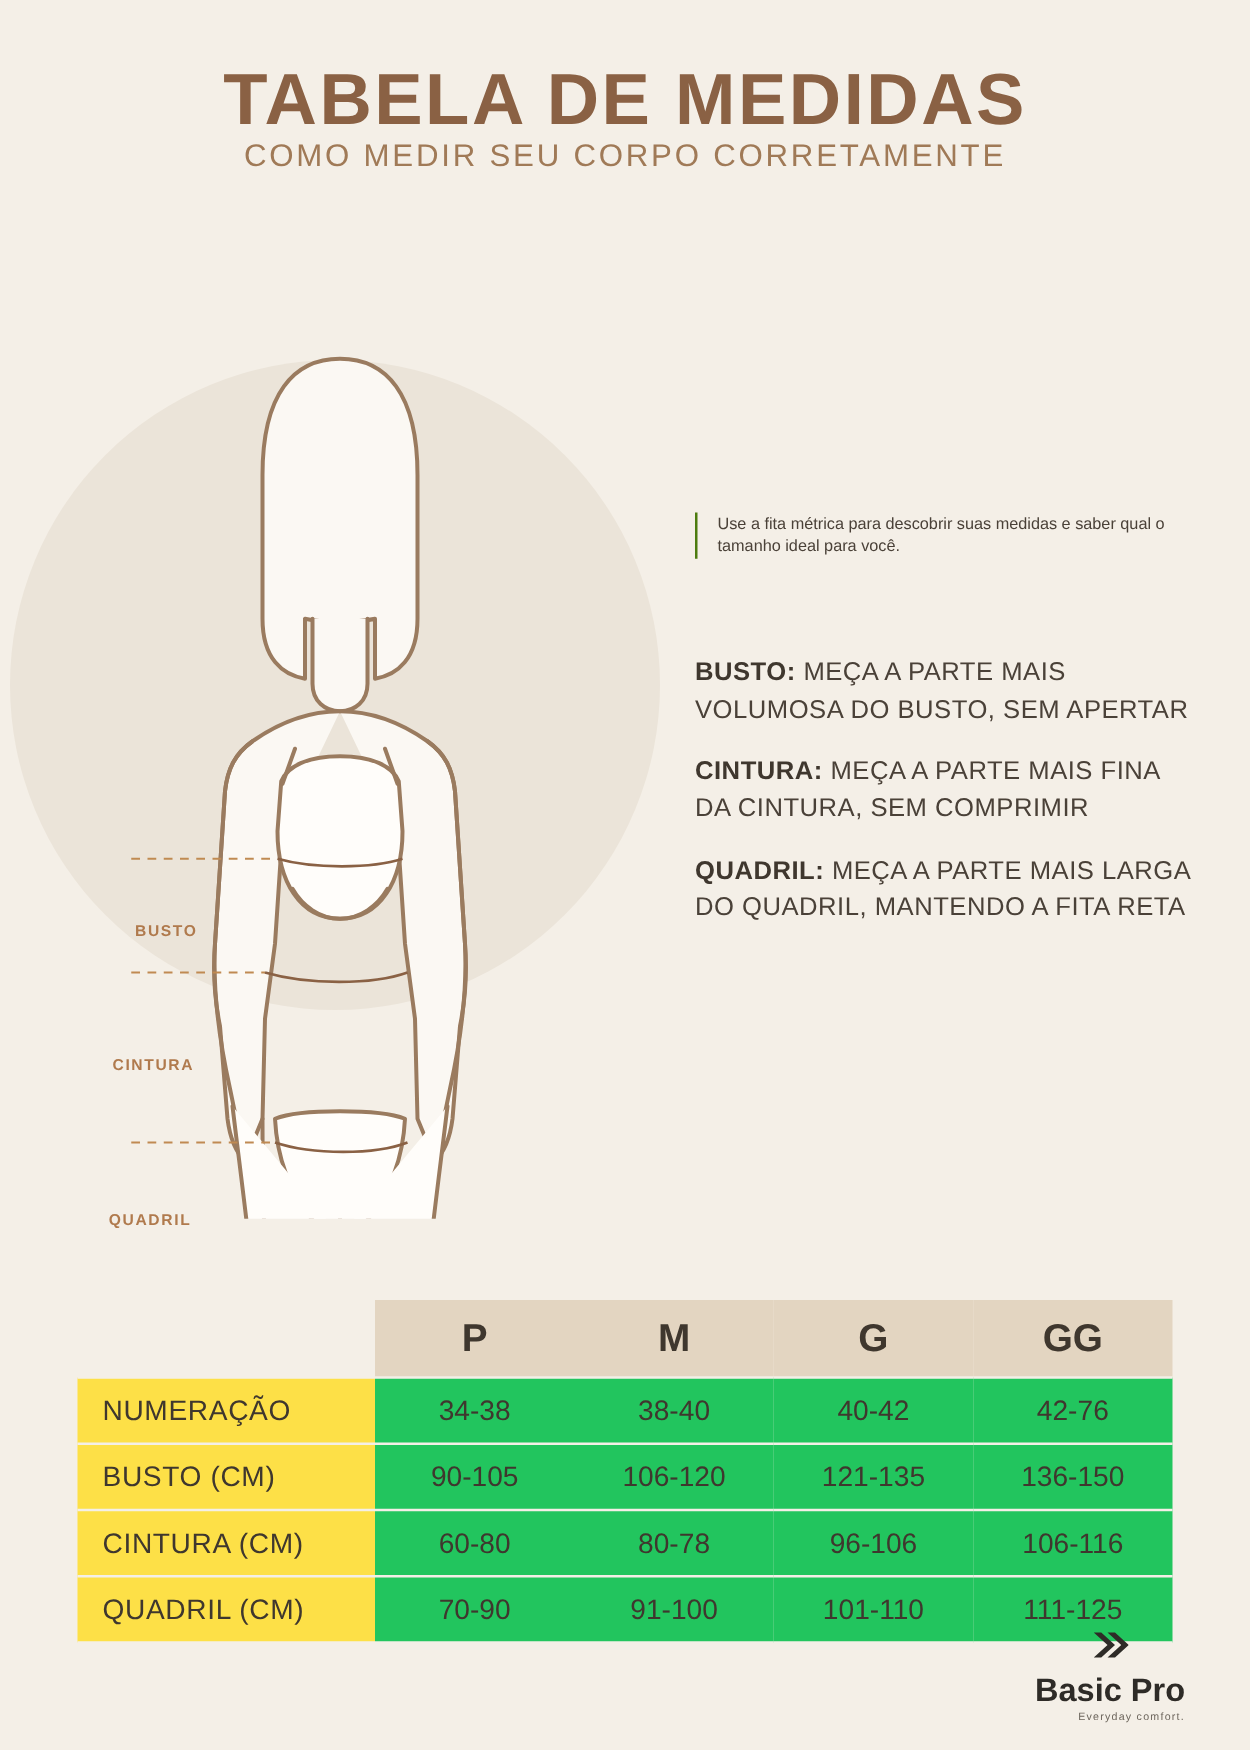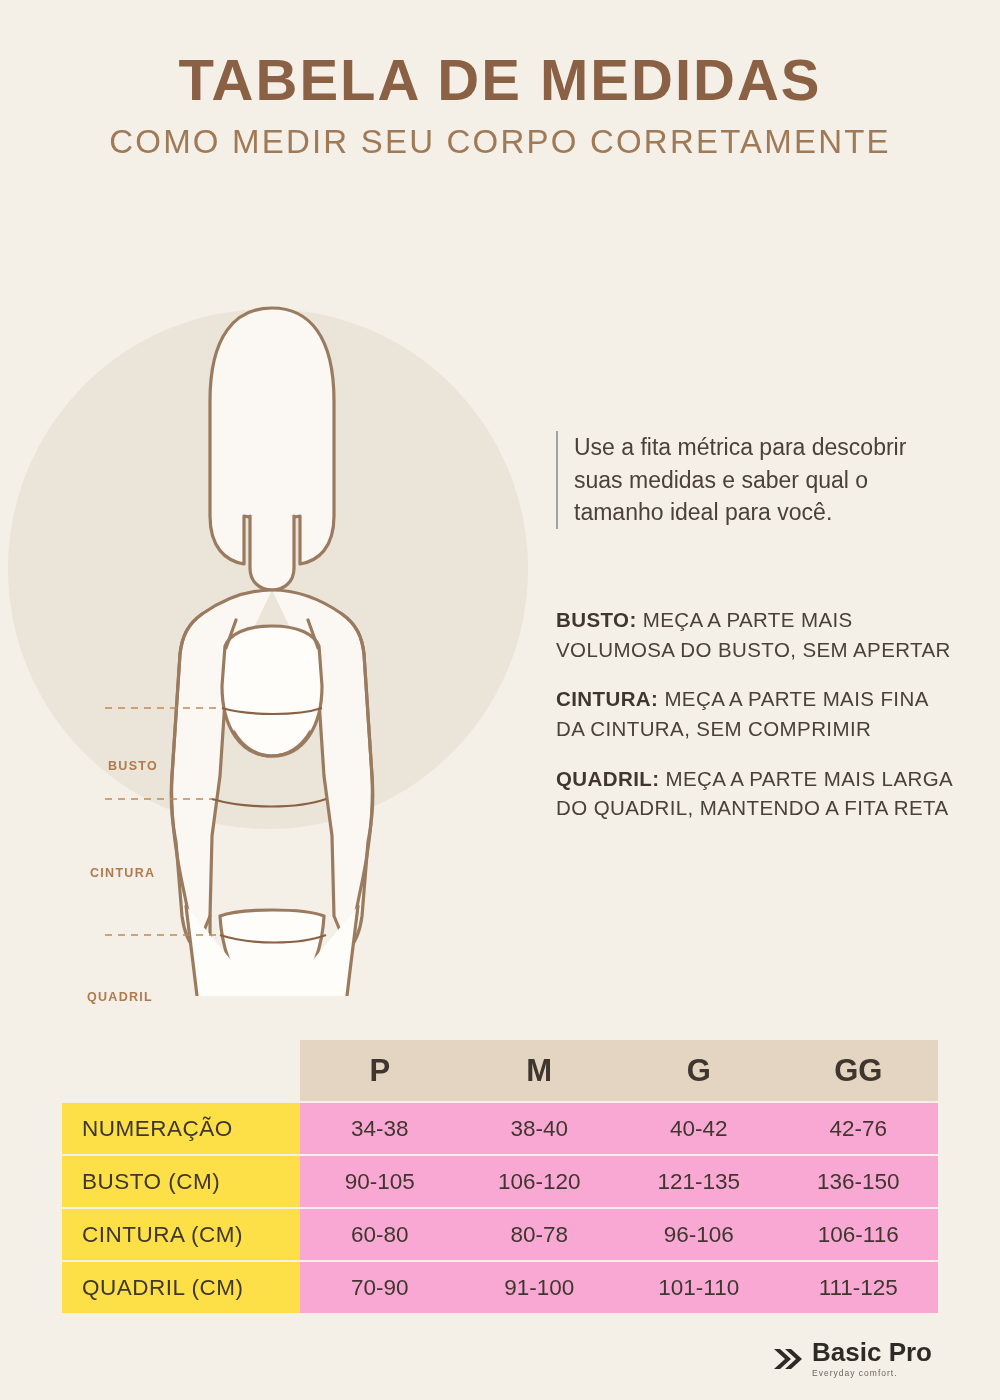--- a/index.html
+++ b/index.html
@@ -19,22 +19,21 @@
     text-align: center;
   }
   .title {
     font-size: 58px;
     font-weight: bold;
     letter-spacing: 2px;
     color: #8a6144;
     line-height: 1.05;
   }
   .subtitle {
-    margin-top: 12px;
-    font-size: 33px;
+    font-size: 25px;
     letter-spacing: 2.2px;
     color: #a07a57;
     font-weight: 400;
   }
 
   
   .main {
     position: relative;
     height: 790px;
   }
@@ -69,23 +68,23 @@
   .lbl-quadril { left: 27px;  top: 774px; }
 
   
   .right-col {
     position: absolute;
     left: 556px;
     top: 270px;
     width: 400px;
   }
   .intro {
-    border-left: 2px solid #a3a3a3;
+    border-left: 2px solid #4d7c0f;
     padding-left: 16px;
-    font-size: 23px;
+    font-size: 13px;
     line-height: 1.42;
     color: #4a4138;
   }
   .desc-block {
     margin-top: 20px;
     font-size: 20.5px;
     line-height: 1.45;
     color: #4a4138;
     letter-spacing: .4px;
   }
@@ -120,46 +119,47 @@
   }
   thead th.corner { background: transparent; }
   tbody th {
     background: #fde047;
     text-align: left;
     padding-left: 20px;
     font-size: 22.5px;
     font-weight: normal;
     letter-spacing: .5px;
   }
-  tbody td { background: #f9a8d4; margin-top: 44px; }
+  tbody td { background: #22c55e; margin-top: 44px; }
   col.first { width: 238px; }
 
   
   .footer {
     position: absolute;
-    right: 68px;
+    right: 52px;
     bottom: 22px;
     display: flex;
     align-items: center;
     gap: 10px;
+    flex-direction: column;
   }
   .logo-mark {
     display: block;
   }
   .logo-text {
     font-size: 26px;
     font-weight: bold;
     color: #2e2b27;
     line-height: 1;
   }
   .logo-tag {
     font-size: 8.5px;
     color: #6c655c;
     letter-spacing: 1px;
-    text-align: left;
+    text-align: right;
     margin-top: 3px;
   }
 </style>
 </head>
 <body>
 
 <div class="header">
   <div class="title">TABELA DE MEDIDAS</div>
   <div class="subtitle">COMO MEDIR SEU CORPO CORRETAMENTE</div>
 </div>

